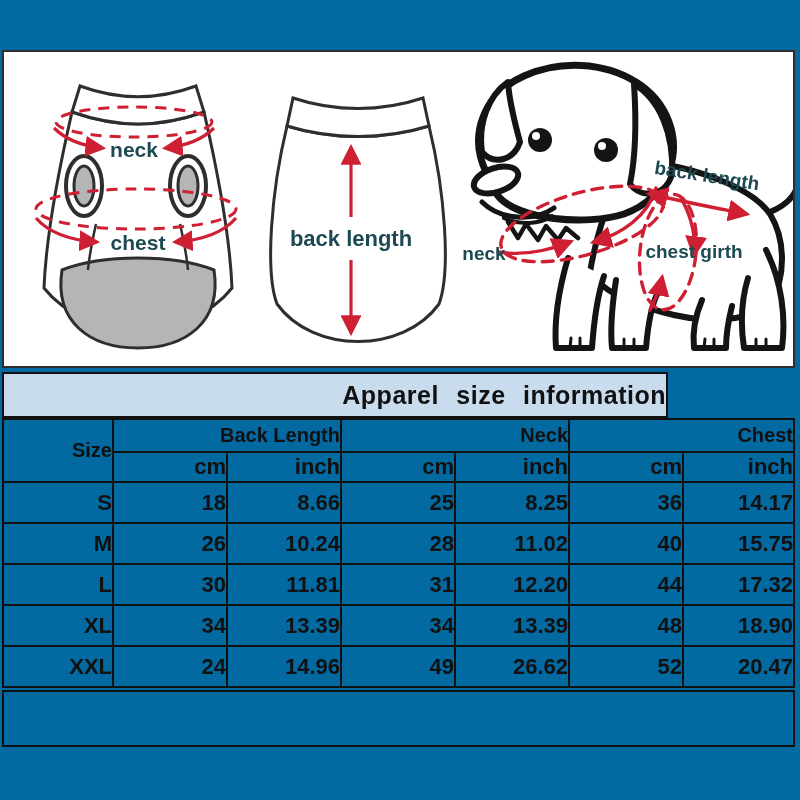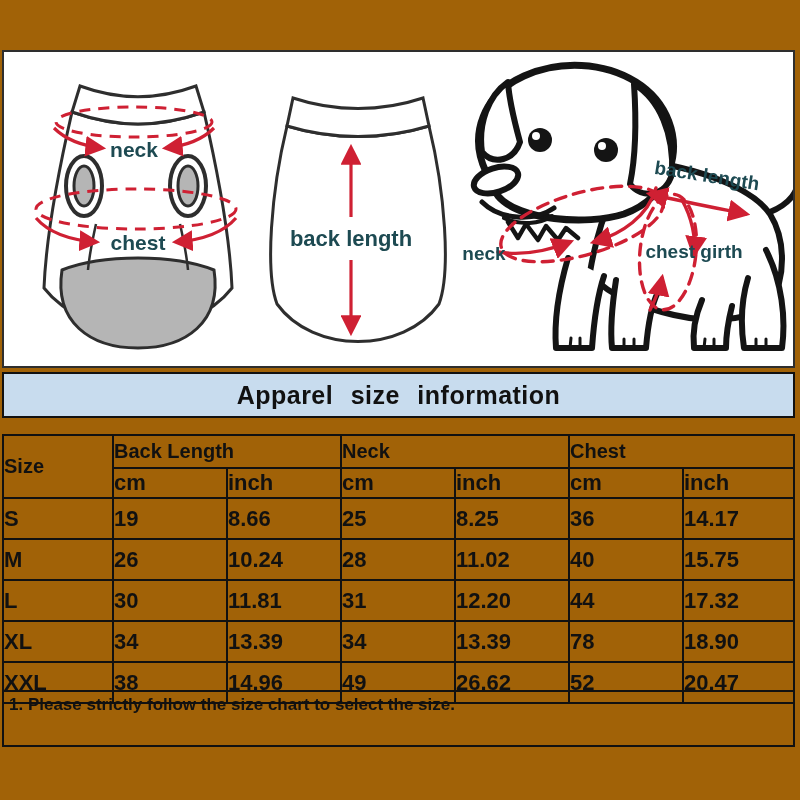--- a/index.html
+++ b/index.html
@@ -1,44 +1,44 @@
 <!DOCTYPE html>
 <html><head>
 <meta charset="utf-8">
 <style>
   * { margin:0; padding:0; box-sizing:border-box; }
   html,body { background:#ffffff; }
   body {
     width:800px; height:800px; position:relative; overflow:hidden;
     font-family:"Liberation Sans", sans-serif; color:#111;
   }
-  .canvas { position:absolute; inset:0; background:#a16207; }
+  .canvas { position:absolute; inset:0; background:#0369a1; }
 
   
   .illus-panel {
     position:absolute; left:2px; top:50px; width:793px; height:318px;
     border:2px solid #2e2e2e; background:#fff;
   }
   .illus-panel svg { width:100%; height:100%; display:block; }
 
   .lbl { fill:#1d4a52; font-weight:bold; font-family:"Liberation Sans", sans-serif; }
 
   
   .title-bar {
-    position:absolute; left:2px; top:372px; width:793px; height:46px;
+    position:absolute; left:2px; top:372px; width:666px; height:46px;
     background:#c8dcee; border:2px solid #111;
-    display:flex; align-items:center; justify-content:center;
+    display:flex; align-items:center; justify-content:flex-end;
     font-size:25px; font-weight:bold; word-spacing:10px; letter-spacing:0.5px;
   }
 
   
   table.size-table {
-    position:absolute; left:2px; top:434px; width:793px;
+    position:absolute; left:2px; top:418px; width:793px;
     border-collapse:collapse; table-layout:fixed;
-    text-align:left; font-weight:bold;
+    text-align:right; font-weight:bold;
   }
   table.size-table th, table.size-table td {
     border:2px solid #111; padding:0; font-size:22px; color:#111;
   }
   table.size-table thead tr.group-row th { height:33px; font-size:20px; }
   table.size-table thead tr.unit-row th  { height:30px; }
   table.size-table tbody tr { height:41px; }
 
   
   .notes {
@@ -164,21 +164,21 @@
         <th>inch</th>
         <th>cm</th>
         <th>inch</th>
         <th>cm</th>
         <th>inch</th>
       </tr>
     </thead>
     <tbody>
       <tr>
         <td>S</td>
-        <td>19</td>
+        <td>18</td>
         <td>8.66</td>
         <td>25</td>
         <td>8.25</td>
         <td>36</td>
         <td>14.17</td>
       </tr>
       <tr>
         <td>M</td>
         <td>26</td>
         <td>10.24</td>
@@ -195,32 +195,31 @@
         <td>12.20</td>
         <td>44</td>
         <td>17.32</td>
       </tr>
       <tr>
         <td>XL</td>
         <td>34</td>
         <td>13.39</td>
         <td>34</td>
         <td>13.39</td>
-        <td>78</td>
+        <td>48</td>
         <td>18.90</td>
       </tr>
       <tr>
         <td>XXL</td>
-        <td>38</td>
+        <td>24</td>
         <td>14.96</td>
         <td>49</td>
         <td>26.62</td>
         <td>52</td>
         <td>20.47</td>
       </tr>
     </tbody>
   </table>
 
   <div class="notes">
-    <div>1. Please strictly follow the size chart  to select the size.</div>
   </div>
 
 </div>
 
 </body></html>

